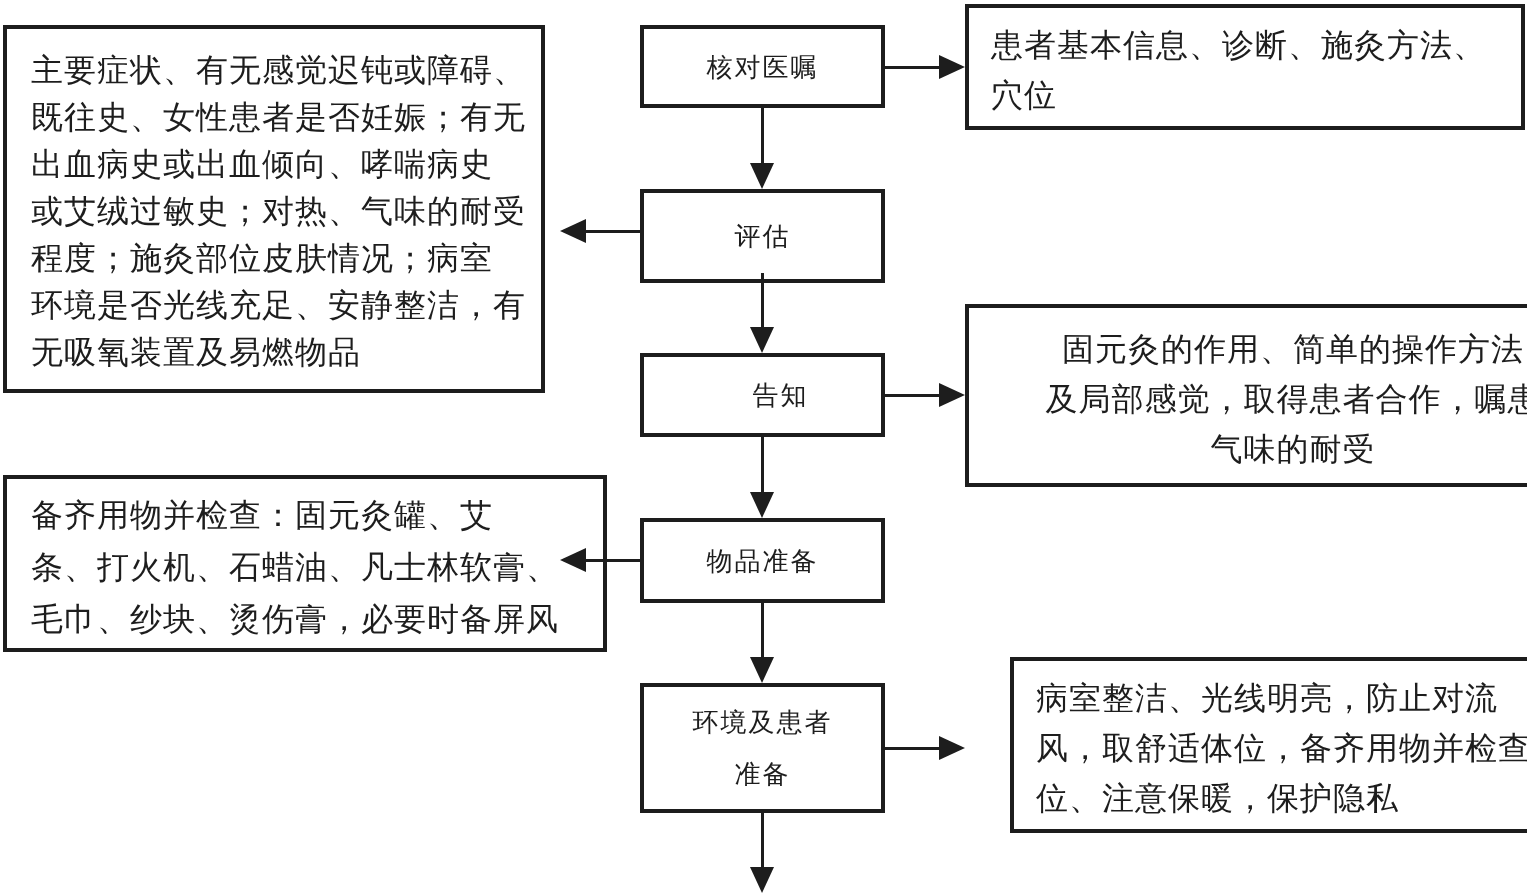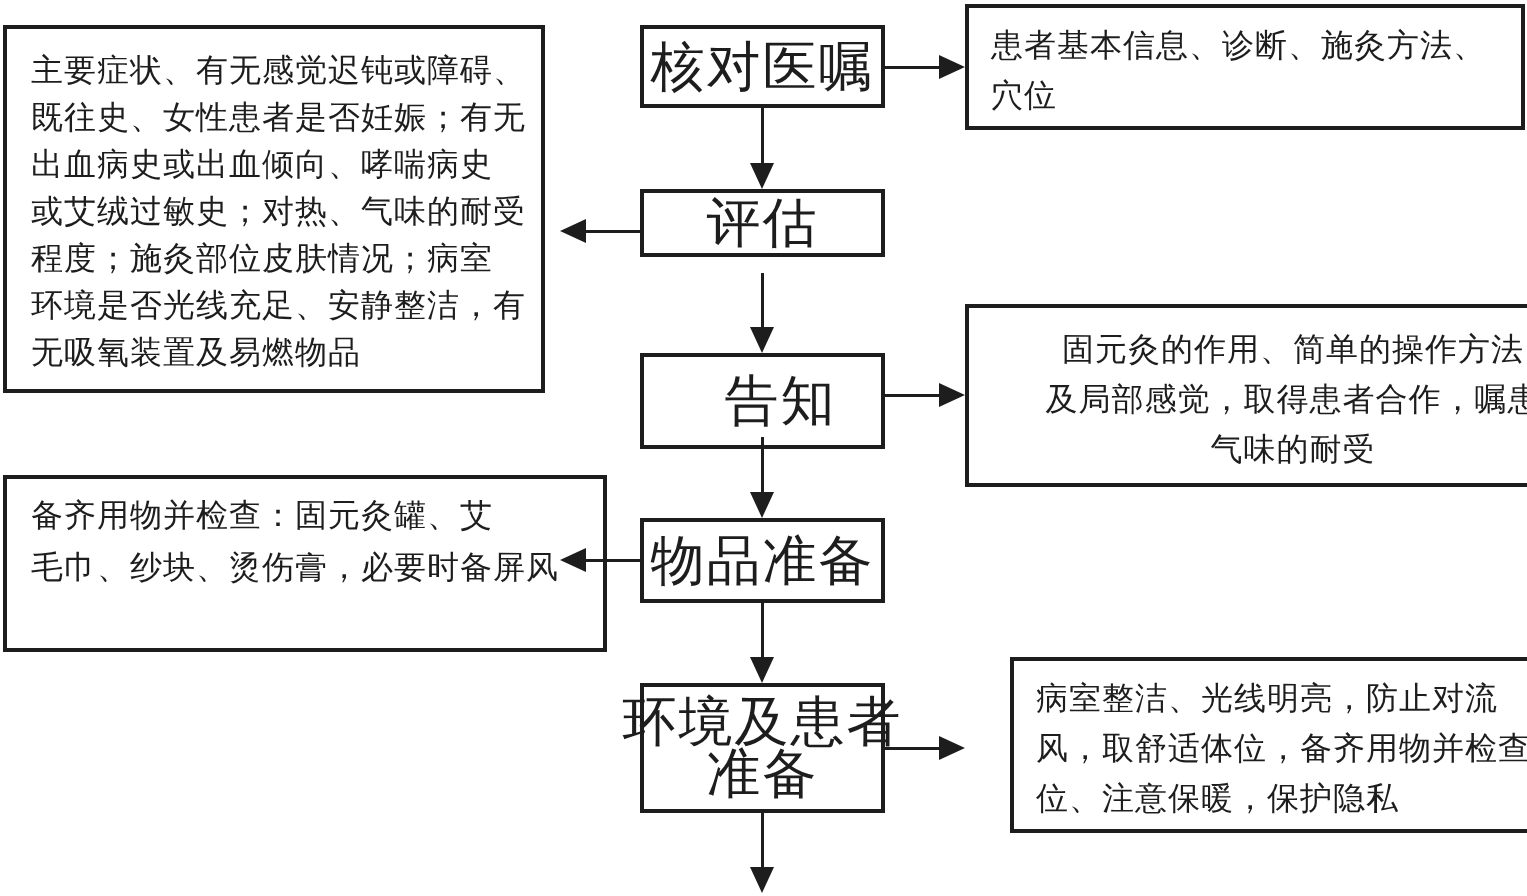--- a/index.html
+++ b/index.html
@@ -19,21 +19,21 @@
     border: 4px solid var(--ink);
     box-sizing: border-box;
   }
   .note { font-size: 32px; }
   .note .ln { white-space: nowrap; letter-spacing: 1px; }
   .step {
     display: flex;
     flex-direction: column;
     align-items: center;
     justify-content: center;
-    font-size: 54px;
+    font-size: 26px;
     letter-spacing: 2px;
   }
   .step .step-ln { line-height: 52px; white-space: nowrap; }
   .arrow { position: absolute; }
   .shaft-v {
     position: absolute; left: 50%; top: 0; width: 3px;
     margin-left: -1.5px; height: calc(100% - 22px); background: var(--ink);
   }
   .head-down {
     position: absolute; left: 50%; bottom: 0; margin-left: -12px;
@@ -73,32 +73,33 @@
     <div class="ln">既往史、女性患者是否妊娠；有无</div>
     <div class="ln">出血病史或出血倾向、哮喘病史</div>
     <div class="ln">或艾绒过敏史；对热、气味的耐受</div>
     <div class="ln">程度；施灸部位皮肤情况；病室</div>
     <div class="ln">环境是否光线充足、安静整洁，有</div>
     <div class="ln">无吸氧装置及易燃物品</div>
   </div>
 
   <div class="box note" style="left:3px; top:475px; width:604px; height:177px; padding:10px 10px 0 24px; line-height:52px;">
     <div class="ln">备齐用物并检查：固元灸罐、艾</div>
+    <div class="ln">条、打火机、石蜡油、凡士林软膏、</div>
     <div class="ln">毛巾、纱块、烫伤膏，必要时备屏风</div>
   </div>
 
   <div class="box step" style="left:640px; top:25px; width:245px; height:83px;">
     <div class="step-ln">核对医嘱</div>
   </div>
 
-  <div class="box step" style="left:640px; top:189px; width:245px; height:68px;">
+  <div class="box step" style="left:640px; top:189px; width:245px; height:94px;">
     <div class="step-ln">评估</div>
   </div>
 
-  <div class="box step" style="left:640px; top:353px; width:245px; height:96px;padding-left:36px;">
+  <div class="box step" style="left:640px; top:353px; width:245px; height:84px;padding-left:36px;">
     <div class="step-ln">告知</div>
   </div>
 
   <div class="box step" style="left:640px; top:518px; width:245px; height:85px;align-items:center;">
     <div class="step-ln">物品准备</div>
   </div>
 
   <div class="box step" style="left:640px; top:683px; width:245px; height:130px;">
     <div class="step-ln">环境及患者</div>
     <div class="step-ln">准备</div>

